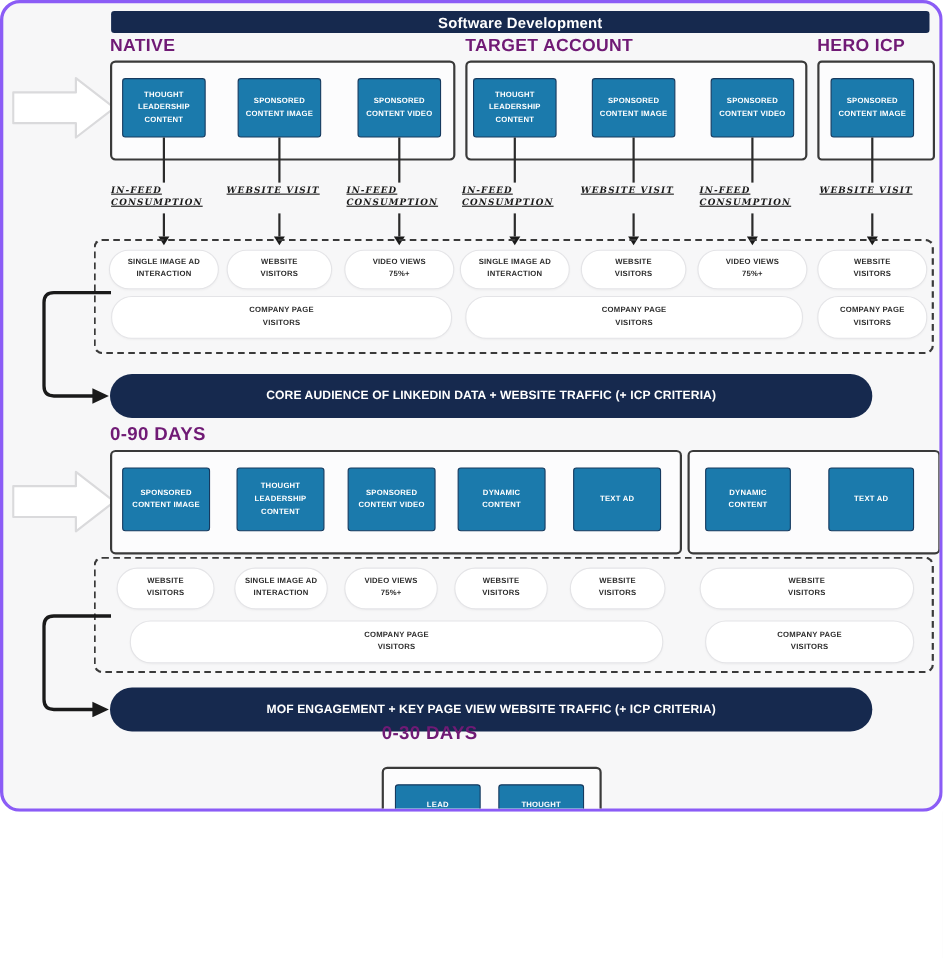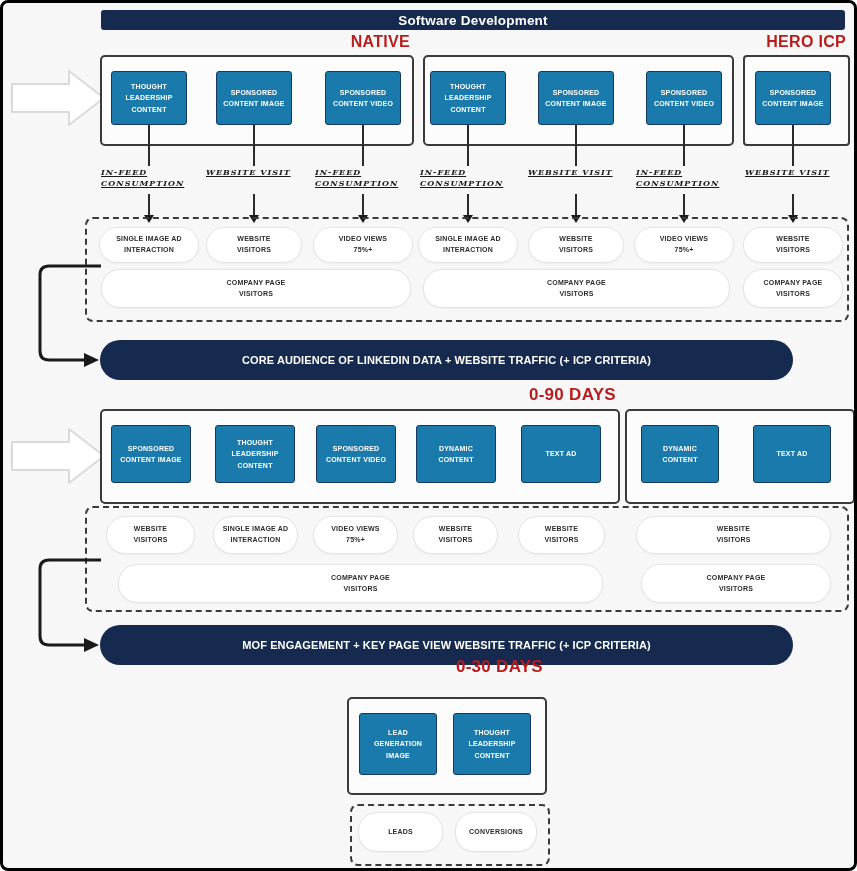--- a/index.html
+++ b/index.html
@@ -1,28 +1,28 @@
 <!DOCTYPE html>
 <html><head>
 <meta charset="utf-8">
 <style>
   html,body { margin:0; padding:0; background:#ffffff; }
   .page {
-    position:relative; width:857px; height:871px; box-sizing:border-box;
-    background:#F7F7F8; border:3px solid #000000; border-radius:8px; overflow:hidden;
+    position:relative; width:857px; height:738px; box-sizing:border-box;
+    background:#F7F7F8; border:3px solid #8b5cf6; border-radius:18px; overflow:hidden;
     font-family:"Liberation Sans", sans-serif;
   }
   .banner {
     position:absolute; background:#16294E; color:#fff; font-weight:700;
     display:flex; align-items:center; justify-content:center; text-align:center;
   }
   .header-banner { border-radius:3px; font-size:13.5px; letter-spacing:.2px; }
   .pill-banner  { border-radius:20px; font-size:11px; letter-spacing:.1px; }
   .sectitle {
-    position:absolute; font-weight:800; color:#b91c1c; text-align:right;
+    position:absolute; font-weight:800; color:#701a75; text-align:left;
     font-size:16px; letter-spacing:.3px;
   }
   .daystitle { font-size:17px; }
   .groupbox {
     position:absolute; background:#FCFCFD; border:2px solid #3A3A3A; border-radius:5px;
   }
   .herogroup { border-radius:4px; }
   .bluebox {
     position:absolute; background:#1B7AAC; border:1.5px solid #163A5F; border-radius:3px;
     color:#fff; font-weight:700; font-size:7px; line-height:1.6; letter-spacing:.2px;
@@ -67,20 +67,21 @@
 
   <div class="banner header-banner" style="left:98px; top:7px; width:744px; height:20px;">Software Development</div>
 
   <div class="stage" style="left:8px; top:65px;">
     <svg width="96" height="60" viewBox="0 0 96 60">
       <polygon points="1,16 58,16 58,3 93,30 58,57 58,44 1,44" fill="#FFFFFF" stroke="#DADADC" stroke-width="2" stroke-linejoin="round"></polygon>
     </svg>
   </div>
 
   <div class="sectitle" style="left:97px; top:30px; width:310px;">NATIVE</div>
+  <div class="sectitle" style="left:420px; top:30px; width:307px;">TARGET ACCOUNT</div>
   <div class="sectitle" style="left:740px; top:30px; width:103px;">HERO ICP</div>
 
   <div class="groupbox" style="left:97px; top:52px; width:310px; height:87px;"></div>
   <div class="groupbox" style="left:420px; top:52px; width:307px; height:87px;"></div>
   <div class="groupbox herogroup" style="left:740px; top:52px; width:103px; height:87px;"></div>
 
   <div class="bluebox" style="left:108px; top:68px; width:76px; height:54px;">THOUGHT LEADERSHIP CONTENT</div>
   <div class="bluebox" style="left:213px; top:68px; width:76px; height:54px;">SPONSORED CONTENT IMAGE</div>
   <div class="bluebox" style="left:322px; top:68px; width:76px; height:54px;">SPONSORED CONTENT VIDEO</div>
   <div class="bluebox" style="left:427px; top:68px; width:76px; height:54px;">THOUGHT LEADERSHIP CONTENT</div>

